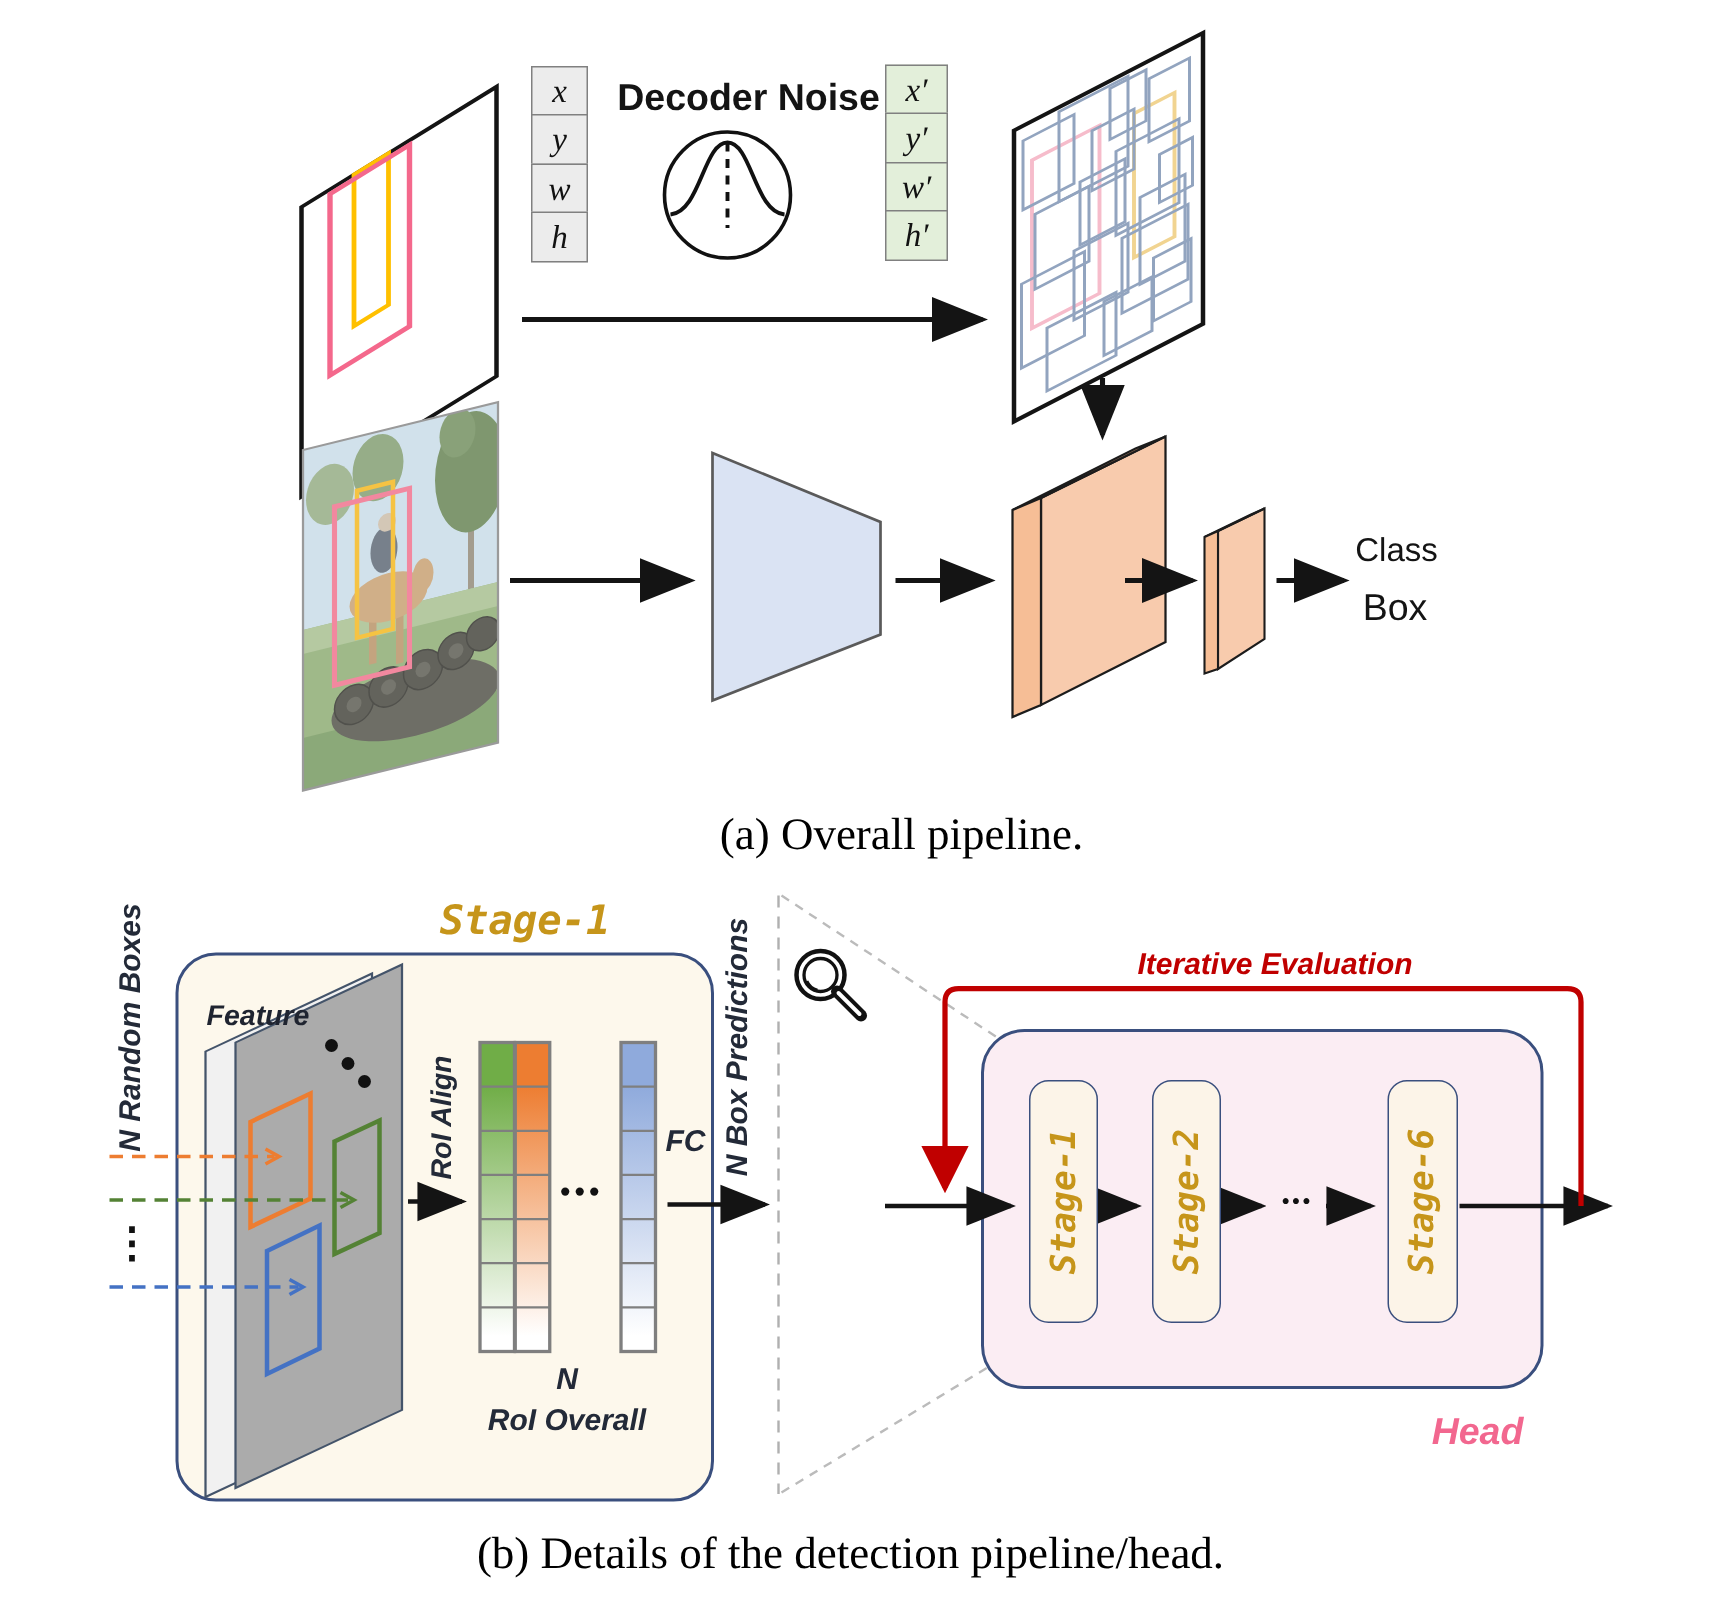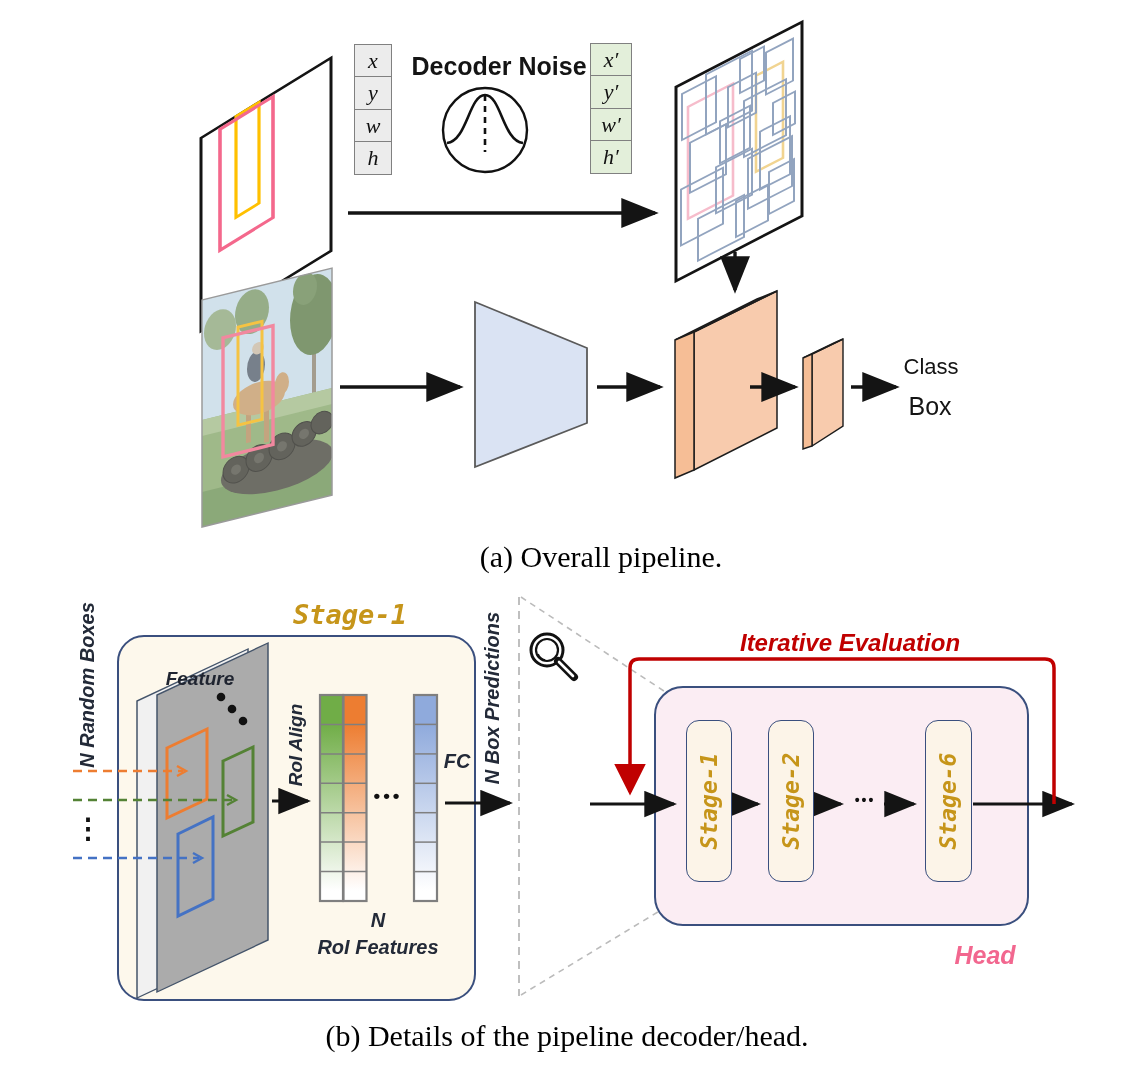--- a/index.html
+++ b/index.html
@@ -260,45 +260,45 @@
   <div class="lbl" style="left:931px;top:367px;font-size:22px;">Class</div>
   <div class="lbl" style="left:930px;top:406px;font-size:25px;">Box</div>
 
 
   <div class="lbl serifcap" style="left:566px;top:557px;margin-left:35px;">(a) Overall pipeline.</div>
 
   <div class="lbl monogold" style="left:350px;top:614px;font-size:27px;">Stage-1</div>
 
   <div class="lbl rot it" style="left:87px;top:685px;font-size:20px;">N Random Boxes</div>
 
-  <div class="lbl it" style="left:172px;top:678px;font-size:19px;color:#1F2430;margin-left:28px;">Feature</div>
+  <div class="lbl it" style="left:172px;top:678px;font-size:19px;color:#1F2430;">Feature</div>
 
   <div class="lbl rot it" style="left:295px;top:745px;font-size:19px;">RoI Align</div>
 
   <div class="lbl it" style="left:457px;top:761px;font-size:20px;text-align:center;">FC</div>
 
   <div class="dots" style="left:388px;top:795px;font-size:19px;letter-spacing:3px;">•••</div>
 
   <div class="dots" style="left:88px;top:829px;font-size:28px;">⋮</div>
 
   <div class="lbl it" style="left:378px;top:920px;font-size:20px;">N</div>
-  <div class="lbl it" style="left:378px;top:947px;font-size:20px;">RoI Features</div>
+  <div class="lbl it" style="left:378px;top:947px;font-size:20px;">RoI Overall</div>
 
   <div class="lbl rot it" style="left:492px;top:698px;font-size:20px;">N Box Predictions</div>
 
-  <div class="lbl red" style="left:850px;top:643px;font-size:24px;">Iterative Evaluation</div>
+  <div class="lbl red" style="left:850px;top:643px;font-size:20px;">Iterative Evaluation</div>
 
   <div class="pill" style="left:686px;top:720px;width:44px;height:160px;">
     <span class="plbl">Stage-1</span>
   </div>
   <div class="pill" style="left:768px;top:720px;width:44px;height:160px;">
     <span class="plbl">Stage-2</span>
   </div>
   <div class="dots" style="left:865px;top:800px;font-size:14px;letter-spacing:2px;">•••</div>
   <div class="pill" style="left:925px;top:720px;width:45px;height:160px;">
     <span class="plbl">Stage-6</span>
   </div>
 
   <div class="lbl headlbl" style="left:985px;top:907px;font-size:25px;">Head</div>
 
-  <div class="lbl serifcap" style="left:567px;top:1036px;">(b) Details of the pipeline decoder/head.</div>
+  <div class="lbl serifcap" style="left:567px;top:1036px;">(b) Details of the detection pipeline/head.</div>
 
 </div>
 
 </body></html>

